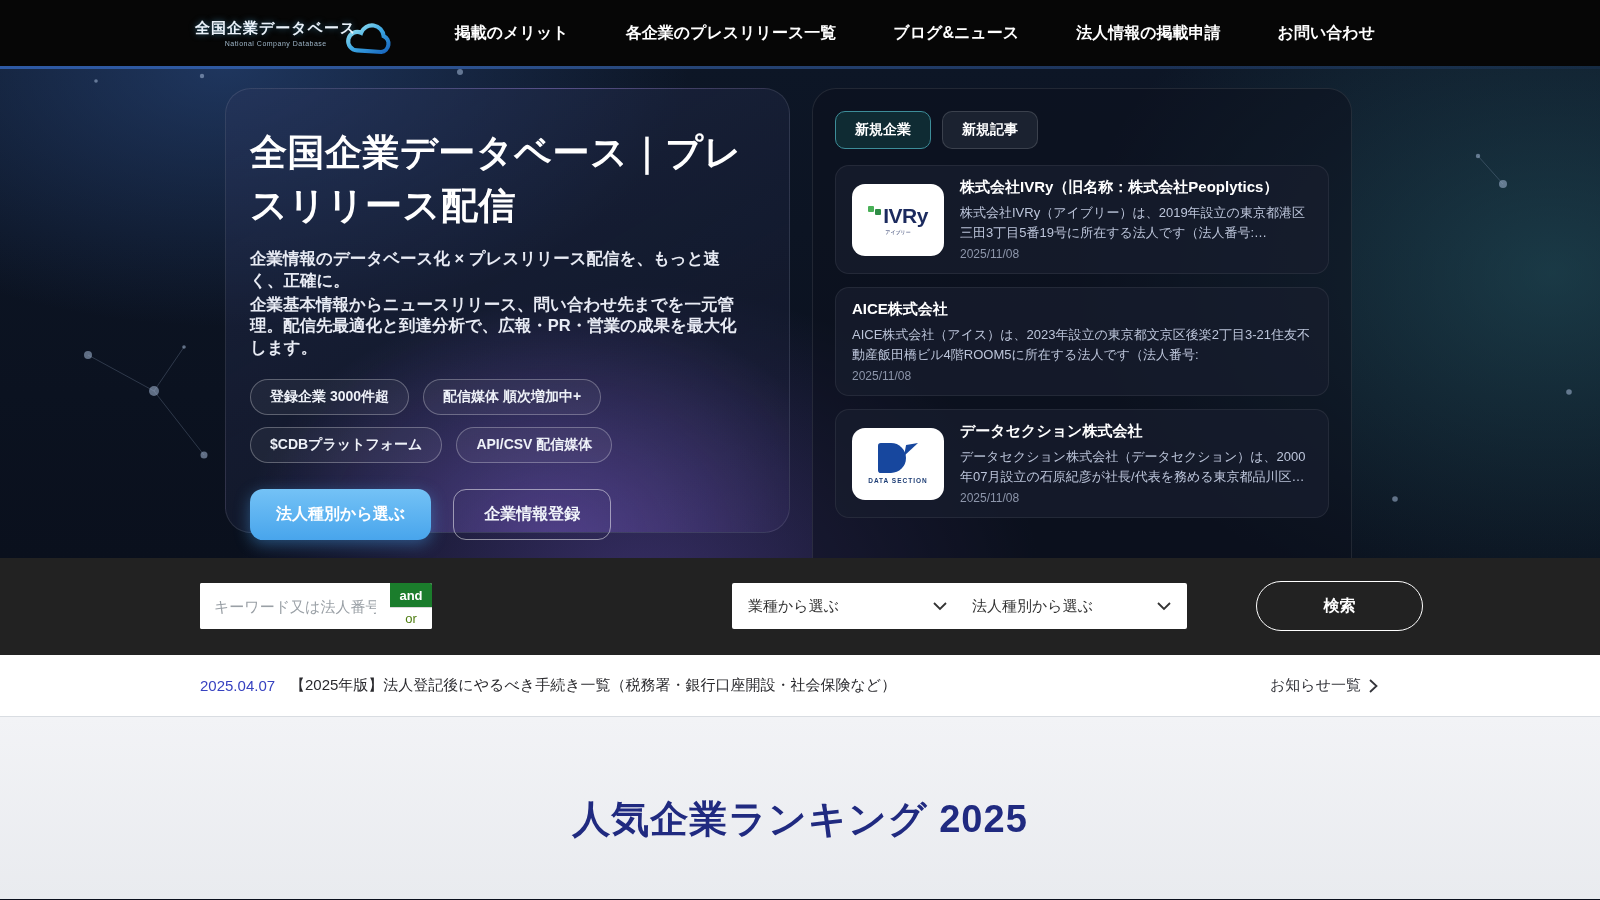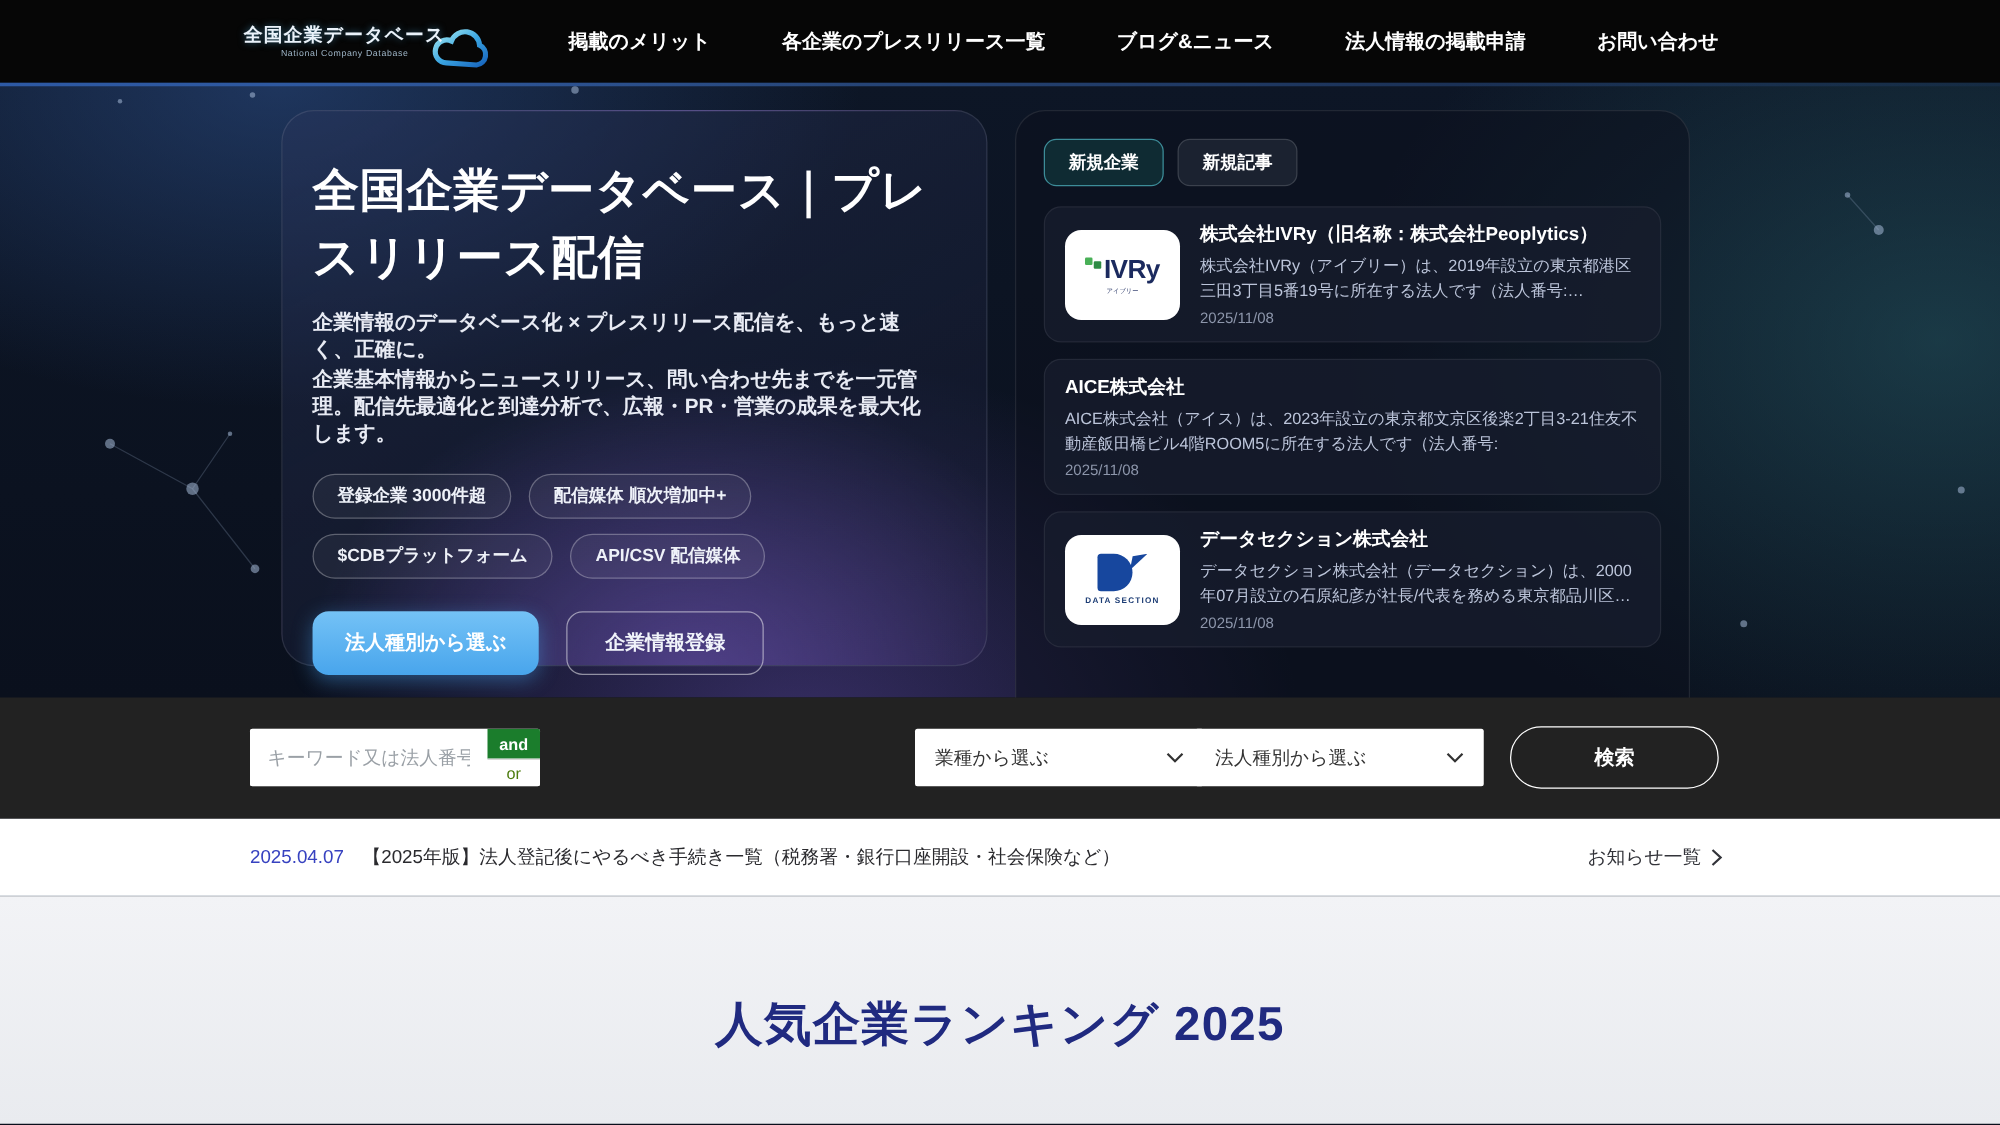--- a/index.html
+++ b/index.html
@@ -85,21 +85,21 @@
   .kw-input::placeholder { color:#9aa0a6; }
   .andor { flex:none; width:42px; display:flex; flex-direction:column; }
   .andor-and { flex:1.15; background:#1b7d2c; color:#fff; font-size:13px; font-weight:700;
     display:flex; align-items:center; justify-content:center; cursor:pointer; }
   .andor-or { flex:1; background:#ffffff; color:#4d7c0f; font-size:13px; border-top:1px solid #d8d8d8;
     display:flex; align-items:center; justify-content:center; cursor:pointer; }
   .select { position:absolute; top:25px; height:46px; width:231px; background:#ffffff; border-radius:2px;
     display:flex; align-items:center; justify-content:space-between; padding:0 16px; cursor:pointer; }
   .select span { font-size:15px; color:#333; }
   .select.s1 { left:452px; } .select.s2 { left:732px; } .select.s3 { left:956px; }
-  .btn-search { position:absolute; left:1208px; top:23px; width:167px; height:50px; border-radius:999px;
+  .btn-search { position:absolute; left:1256px; top:23px; width:167px; height:50px; border-radius:999px;
     background:transparent; border:1.5px solid #ffffff; color:#ffffff; font-size:16px; font-weight:600; cursor:pointer;
     font-family:"Liberation Sans","DejaVu Sans",sans-serif; }
 
   
   .news-bar { position:relative; height:62px; background:#ffffff; border-bottom:1px solid #d9dde2;
     display:flex; align-items:center; }
   .news-date { position:absolute; left:200px; color:#3742c0; font-size:15px; }
   .news-title { position:absolute; left:290px; color:#2a2a2e; font-size:15px; cursor:pointer; }
   .news-link { position:absolute; right:222px; display:flex; align-items:center; gap:8px; color:#33343a;
     font-size:15px; cursor:pointer; }

